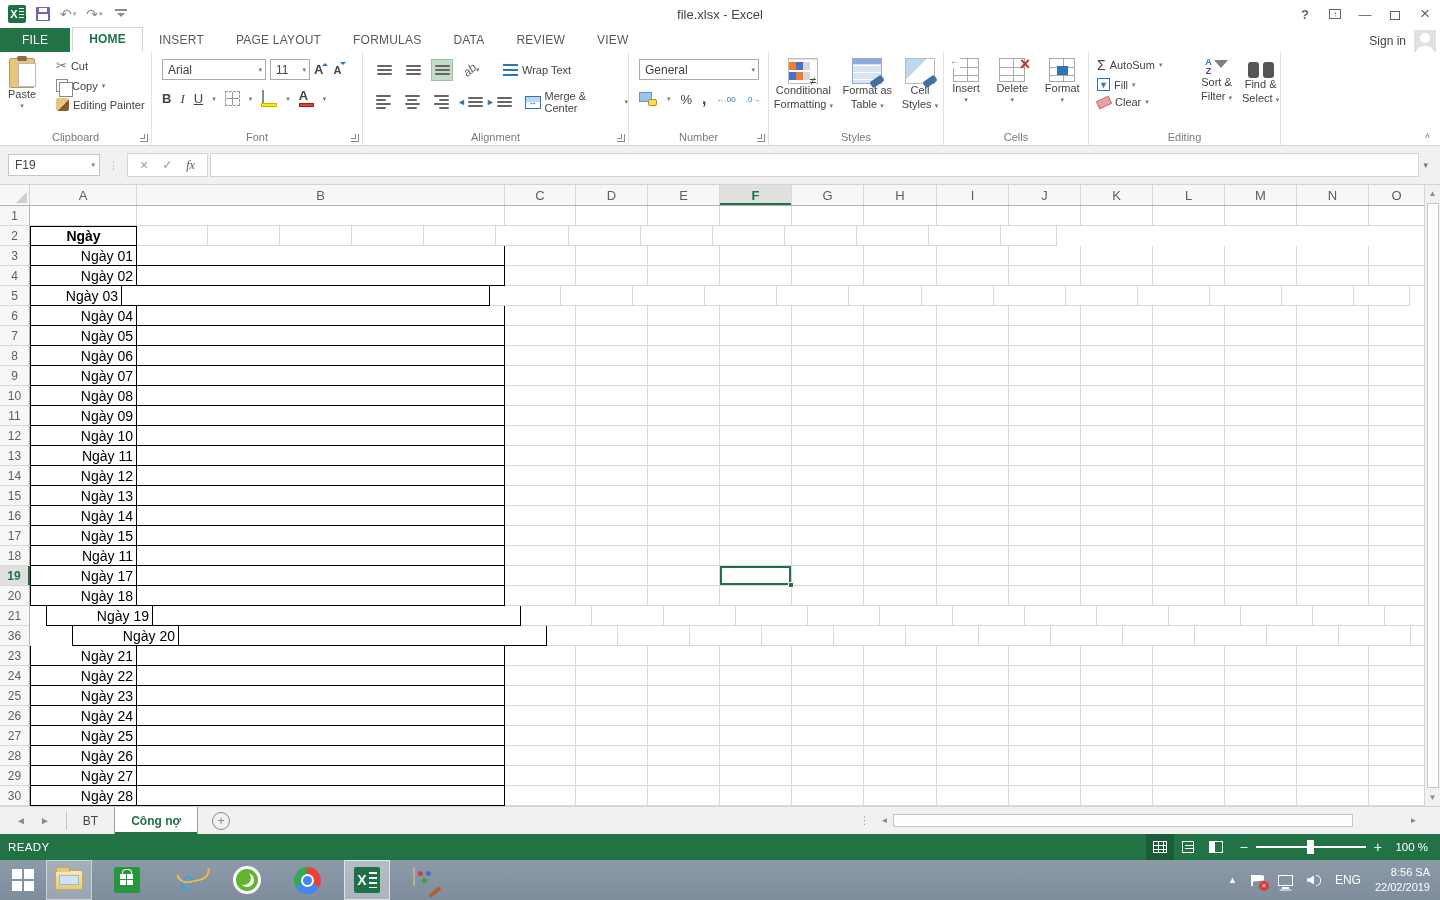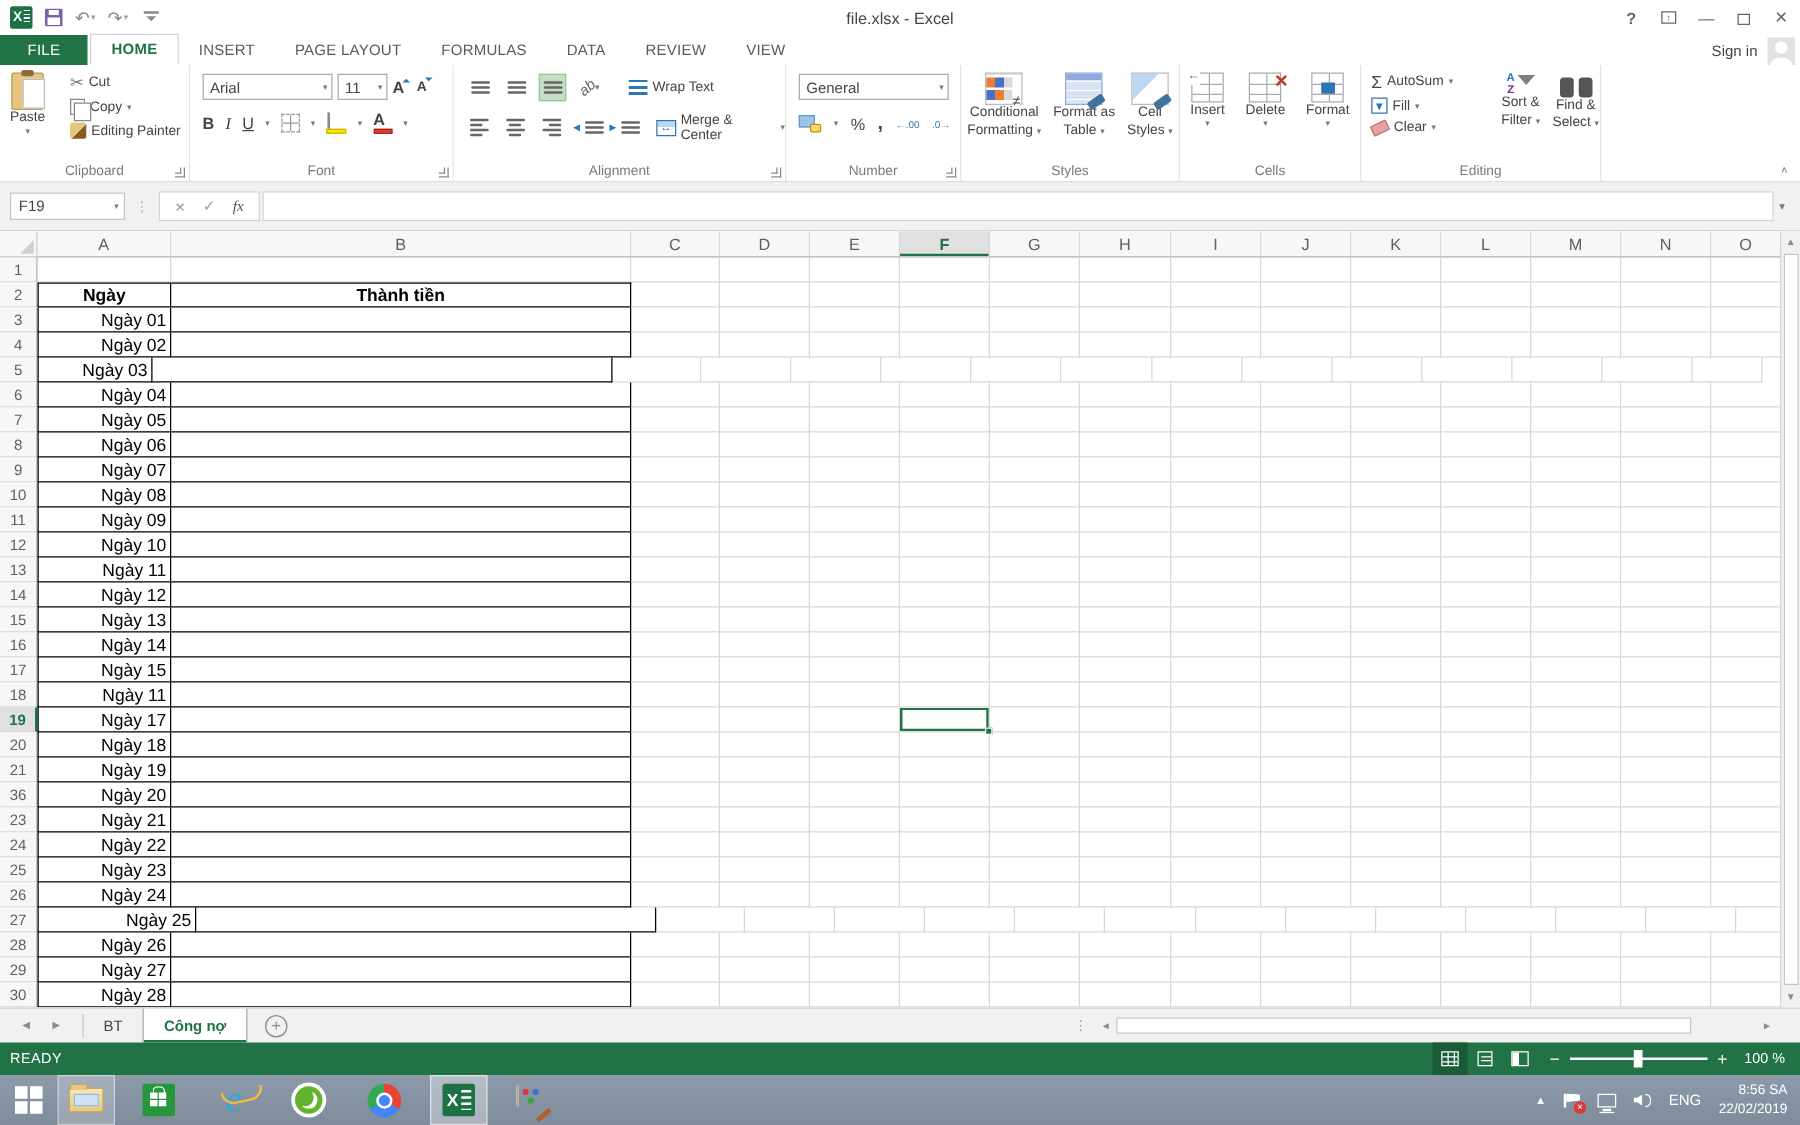--- a/index.html
+++ b/index.html
@@ -610,21 +610,20 @@
         <div class="cell" style="width: 72px;"></div>
         <div class="cell" style="width: 72px;"></div>
         <div class="cell" style="width: 72px;"></div>
         <div class="cell" style="width: 72px;"></div>
         <div class="cell" style="width: 72px;"></div>
         <div class="cell" style="width: 56px;"></div>
       </div>
       <div class="grow-line">
         <div class="rowhdr">2</div>
         <div class="cell tbl bl bt hdrc" style="width: 107px;">Ngày</div>
-        <div class="cell tbl bt hdrc" style="width: 368px;">Thành tiền</div>
         <div class="cell" style="width: 71px;"></div>
         <div class="cell" style="width: 72px;"></div>
         <div class="cell" style="width: 72px;"></div>
         <div class="cell" style="width: 72px;"></div>
         <div class="cell" style="width: 72px;"></div>
         <div class="cell" style="width: 73px;"></div>
         <div class="cell" style="width: 72px;"></div>
         <div class="cell" style="width: 72px;"></div>
         <div class="cell" style="width: 72px;"></div>
         <div class="cell" style="width: 72px;"></div>
@@ -953,39 +952,39 @@
         <div class="cell" style="width: 72px;"></div>
         <div class="cell" style="width: 72px;"></div>
         <div class="cell" style="width: 72px;"></div>
         <div class="cell" style="width: 72px;"></div>
         <div class="cell" style="width: 72px;"></div>
         <div class="cell" style="width: 72px;"></div>
         <div class="cell" style="width: 56px;"></div>
       </div>
       <div class="grow-line">
         <div class="rowhdr">21</div>
-        <div class="cell tbl bl day" style="width: 107px;">Ngày 19</div>
+        <div class="cell tbl bl day" style="width: 107px; margin-left: 16px;">Ngày 19</div>
         <div class="cell tbl" style="width: 368px;"></div>
         <div class="cell" style="width: 71px;"></div>
         <div class="cell" style="width: 72px;"></div>
         <div class="cell" style="width: 72px;"></div>
         <div class="cell" style="width: 72px;"></div>
         <div class="cell" style="width: 72px;"></div>
         <div class="cell" style="width: 73px;"></div>
         <div class="cell" style="width: 72px;"></div>
         <div class="cell" style="width: 72px;"></div>
         <div class="cell" style="width: 72px;"></div>
         <div class="cell" style="width: 72px;"></div>
         <div class="cell" style="width: 72px;"></div>
         <div class="cell" style="width: 72px;"></div>
         <div class="cell" style="width: 56px;"></div>
       </div>
       <div class="grow-line">
         <div class="rowhdr">36</div>
-        <div class="cell tbl bl day" style="width: 107px;">Ngày 20</div>
+        <div class="cell tbl bl day" style="width: 107px; margin-left: 42px;">Ngày 20</div>
         <div class="cell tbl" style="width: 368px;"></div>
         <div class="cell" style="width: 71px;"></div>
         <div class="cell" style="width: 72px;"></div>
         <div class="cell" style="width: 72px;"></div>
         <div class="cell" style="width: 72px;"></div>
         <div class="cell" style="width: 72px;"></div>
         <div class="cell" style="width: 73px;"></div>
         <div class="cell" style="width: 72px;"></div>
         <div class="cell" style="width: 72px;"></div>
         <div class="cell" style="width: 72px;"></div>
@@ -1061,21 +1060,21 @@
         <div class="cell" style="width: 72px;"></div>
         <div class="cell" style="width: 72px;"></div>
         <div class="cell" style="width: 72px;"></div>
         <div class="cell" style="width: 72px;"></div>
         <div class="cell" style="width: 72px;"></div>
         <div class="cell" style="width: 72px;"></div>
         <div class="cell" style="width: 56px;"></div>
       </div>
       <div class="grow-line">
         <div class="rowhdr">27</div>
-        <div class="cell tbl bl day" style="width: 127px;">Ngày 25</div>
+        <div class="cell tbl bl day" style="width: 107px;">Ngày 25</div>
         <div class="cell tbl" style="width: 368px;"></div>
         <div class="cell" style="width: 71px;"></div>
         <div class="cell" style="width: 72px;"></div>
         <div class="cell" style="width: 72px;"></div>
         <div class="cell" style="width: 72px;"></div>
         <div class="cell" style="width: 72px;"></div>
         <div class="cell" style="width: 73px;"></div>
         <div class="cell" style="width: 72px;"></div>
         <div class="cell" style="width: 72px;"></div>
         <div class="cell" style="width: 72px;"></div>

